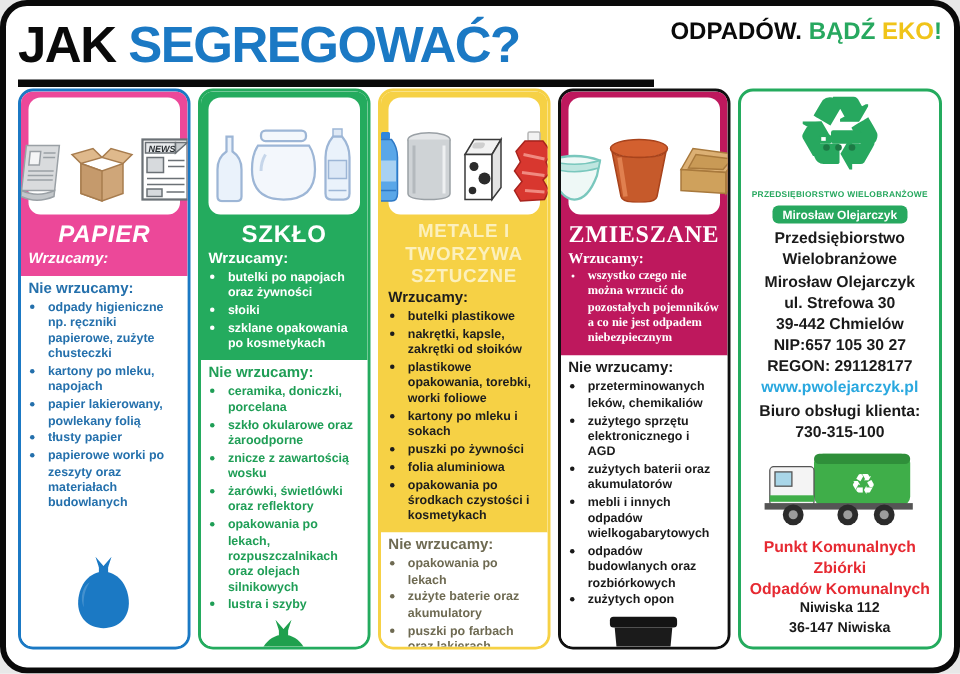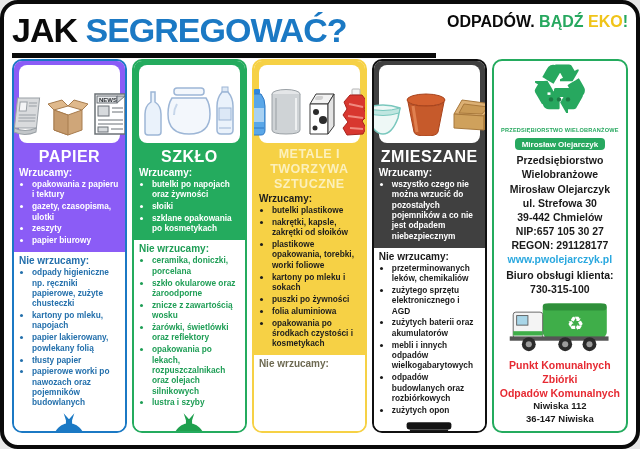--- a/index.html
+++ b/index.html
@@ -22,24 +22,24 @@
   
   .cols{display:flex;gap:5px;height:374px;}
   .col{flex:1;min-width:0;border-radius:10px;overflow:hidden;display:flex;
     flex-direction:column;background:#fff;box-sizing:border-box;}
   .col1{border:2.5px solid #1b79c4;}
   .col2{border:2.5px solid #24ab5e;}
   .col3{border:2.5px solid #f6d145;}
   .col4{border:2.5px solid #101010;}
   .col5{border:2.5px solid #24ab5e;flex:1.12;justify-content:flex-end;}
   .col-top{padding:4px 5px 5px;}
-  .col1 .col-top{background:#8b5cf6;}
+  .col1 .col-top{background:#ec4899;font-style:italic;}
   .col2 .col-top{background:#24ab5e;}
   .col3 .col-top{background:#f6d145;}
-  .col4 .col-top{background:#404040;}
+  .col4 .col-top{background:#be185d;font-family:Liberation Serif, serif;}
   .img-box{background:#fff;border-radius:8px;height:78px;display:flex;
     align-items:flex-end;justify-content:center;gap:3px;padding:3px 2px;box-sizing:border-box;}
   .col-title{text-align:center;color:#fff;font-weight:bold;font-size:16px;
     letter-spacing:.5px;margin:5px 0 1px;}
   .col3 .col-title{font-size:12.5px;line-height:1.2;color:#fcf0bc;margin:4px 0 1px;}
   .throw-label{font-size:10px;font-weight:bold;color:#fff;margin:1px 0 1px;}
   .col3 .throw-label{color:#1d1d1d;}
   .col ul{margin:0;padding-left:13px;}
   .col li{font-size:8.3px;font-weight:bold;line-height:1.25;margin:0 0 1.5px;}
   .col-top li{color:#fff;}
@@ -111,35 +111,29 @@
                 <line x1="19" y1="16" x2="30" y2="16" stroke="#6b7176"></line>
                 <line x1="19" y1="20" x2="30" y2="20" stroke="#6b7176"></line>
                 <line x1="5" y1="28" x2="30" y2="28" stroke="#6b7176"></line>
                 <line x1="5" y1="32" x2="30" y2="32" stroke="#6b7176"></line>
                 <rect x="5" y="35" width="10" height="5" fill="#d7dadd" stroke="#6b7176"></rect>
                 <line x1="18" y1="37" x2="30" y2="37" stroke="#6b7176"></line>
               </svg></span>
         </div>
         <div class="col-title">PAPIER</div>
         <div class="throw-label">Wrzucamy:</div>
-        <ul>
-            <li>opakowania z papieru i tektury</li>
-            <li>gazety, czasopisma, ulotki</li>
-            <li>zeszyty</li>
-            <li>papier biurowy</li>
-          </ul>
       </div>
       <div class="col-bottom">
         <div class="no-label">Nie wrzucamy:</div>
         <ul>
             <li>odpady higieniczne np. ręczniki papierowe, zużyte chusteczki</li>
             <li>kartony po mleku, napojach</li>
             <li>papier lakierowany, powlekany folią</li>
             <li>tłusty papier</li>
-            <li>papierowe worki po nawozach oraz pojemników budowlanych</li>
+            <li>papierowe worki po zeszyty oraz materiałach budowlanych</li>
           </ul>
         <div class="bag-wrap bag-blue"><svg width="46" height="52" viewBox="0 0 60 66">
               <path fill="currentColor" d="M23 2 L30 10 L37 2 L33 14 L27 14 Z"></path>
               <rect x="26" y="10" width="8" height="8" fill="currentColor"></rect>
               <path fill="currentColor" d="M30 15 C18 15 9 26 8 40 C7 55 17 64 30 64 C43 64 53 55 52 40 C51 26 42 15 30 15 Z"></path>
               <path fill="#ffffff" opacity=".18" d="M18 24 C14 30 12 38 13 46 C9 38 12 27 18 24 Z"></path>
             </svg></div>
       </div>
     </div>
 
@@ -225,20 +219,25 @@
             <li>nakrętki, kapsle, zakrętki od słoików</li>
             <li>plastikowe opakowania, torebki, worki foliowe</li>
             <li>kartony po mleku i sokach</li>
             <li>puszki po żywności</li>
             <li>folia aluminiowa</li>
             <li>opakowania po środkach czystości i kosmetykach</li>
           </ul>
       </div>
       <div class="col-bottom">
         <div class="no-label">Nie wrzucamy:</div>
+        <ul>
+            <li>opakowania po lekach</li>
+            <li>zużyte baterie oraz akumulatory</li>
+            <li>puszki po farbach oraz lakierach</li>
+          </ul>
 
       </div>
     </div>
 
     <div class="col col4">
       <div class="col-top">
         <div class="img-box">
           <span><svg width="38" height="34" viewBox="0 0 38 34">
                 <path d="M2 6 q17 -6 34 0 l-2 10 q-6 16 -15 16 q-9 0 -15 -16 Z" fill="#eef8f6" stroke="#79c7bd" stroke-width="1.5"></path>
                 <path d="M2 6 q17 5 34 0 l-1 5 q-16 5 -32 0 Z" fill="#bfe6e0" stroke="#79c7bd"></path>

